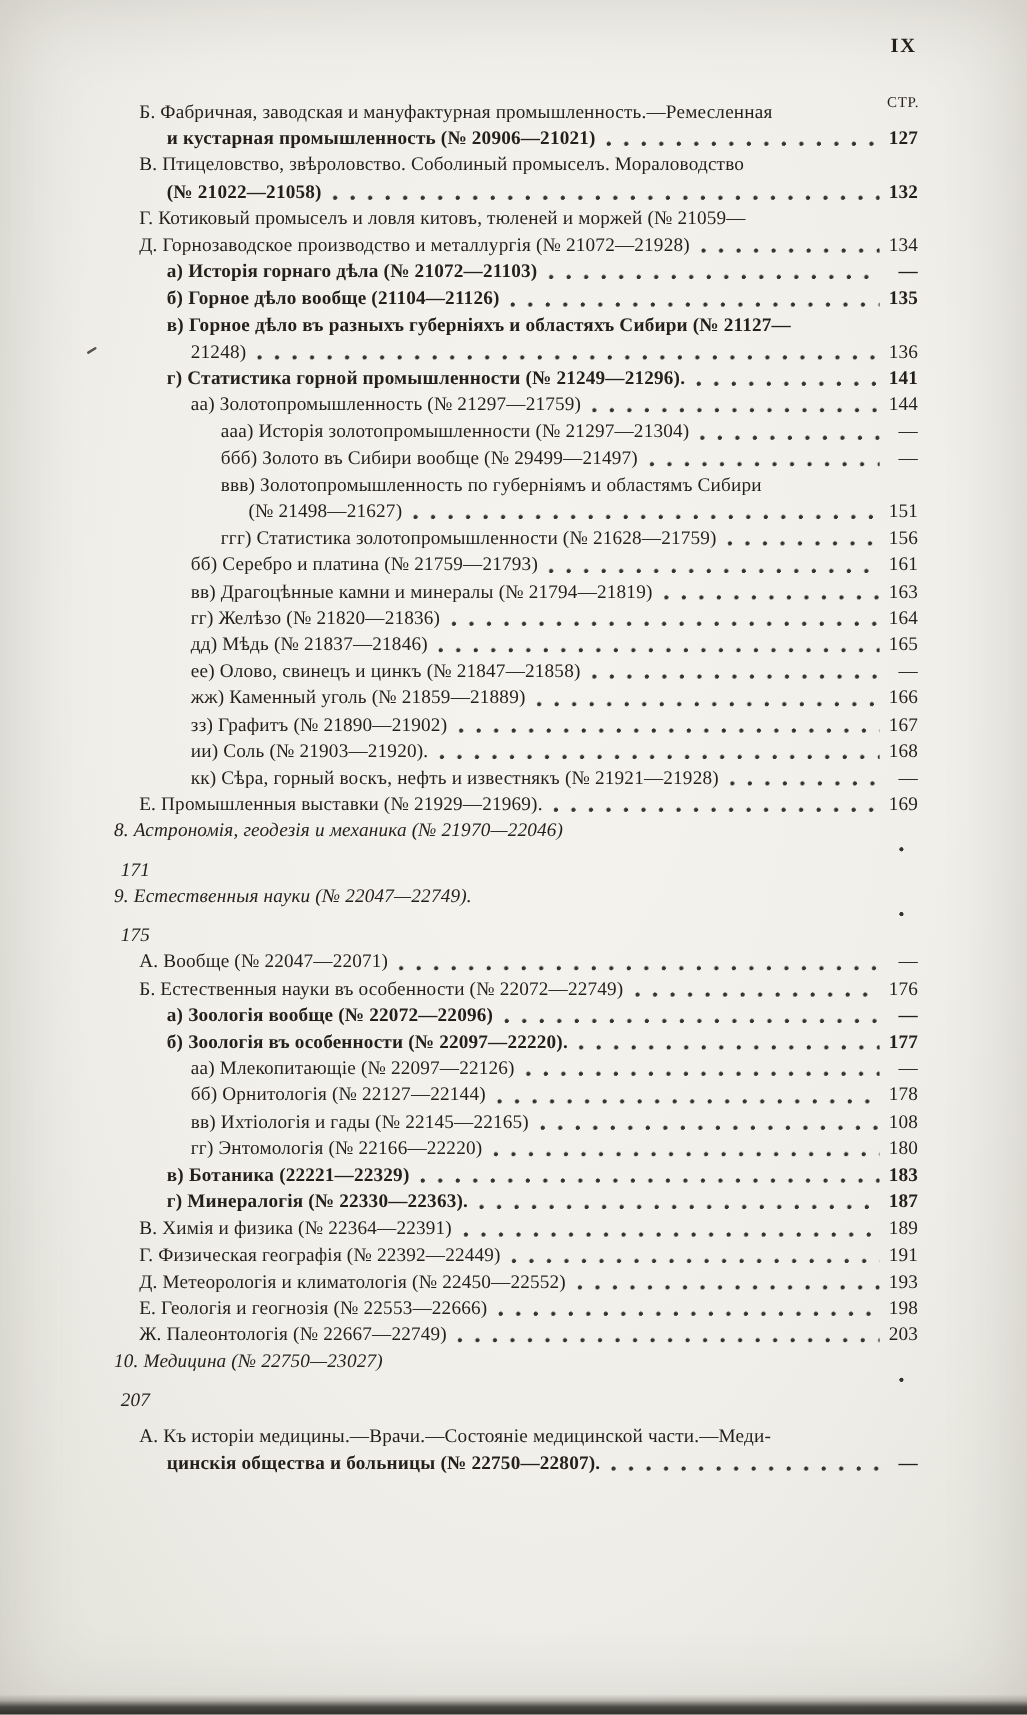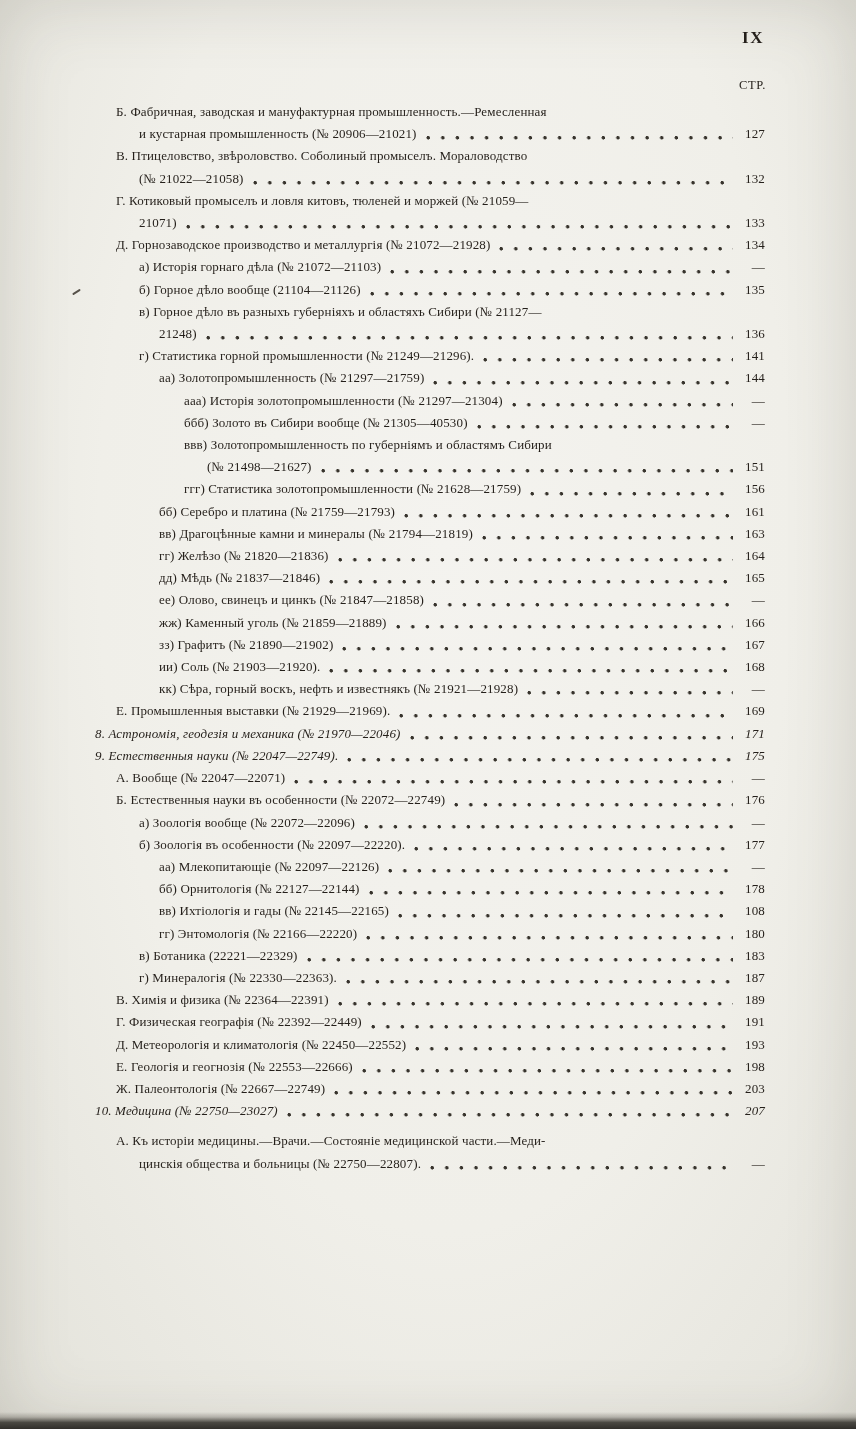--- a/index.html
+++ b/index.html
@@ -24,47 +24,47 @@
   }
   .colhdr {
     position: absolute;
     top: 78px;
     right: 90px;
     font-size: 12.5px;
     letter-spacing: 0.6px;
   }
   .toc {
     position: absolute;
-    top: 101px;
+    top: 83px;
     left: 95px;
     right: 91px;
-    font-size: 13px;
+    font-size: 16px;
     line-height: 22.2px;
     letter-spacing: 0.15px;
   }
   .row { display: flex; align-items: baseline; }
   .label { white-space: nowrap; }
   .leader {
     flex: 1 1 auto;
     min-width: 14px;
     align-self: flex-end;
     height: 6px;
     margin: 0 2px 4px 9px;
     background-image: radial-gradient(circle at 2.2px 2.8px, #37332c 1.55px, rgba(55,51,44,0) 1.95px);
     background-size: 14.6px 6px;
     background-repeat: repeat-x;
   }
   .pg { flex: 0 0 auto; min-width: 30px; text-align: right; }
   .i0 { padding-left: 0; }
   .i1 { padding-left: 21px; }
-  .i2 { padding-left: 44px; }
+  .i2 { padding-left: 44px; font-weight: bold; }
   .i3 { padding-left: 64px; }
   .i4 { padding-left: 89px; }
   .i5 { padding-left: 112px; align-items: flex-end; }
-  .italic { font-style: italic; }
+  .italic { font-style: italic; flex-direction: column; }
   .scan-mark {
     position: absolute;
     left: 72px;
     top: 291px;
     width: 9px;
     height: 2px;
     background: #57524a;
     border-radius: 2px;
     transform: rotate(-32deg);
   }
@@ -99,25 +99,20 @@
         <span class="label">В. Птицеловство, звѣроловство. Соболиный промыселъ. Мораловодство</span>
       </div>
       <div class="row i2">
         <span class="label">(№ 21022—21058)</span>
         <span class="leader"></span>
         <span class="pg">132</span>
       </div>
       <div class="row i1">
         <span class="label">Г. Котиковый промыселъ и ловля китовъ, тюленей и моржей (№ 21059—</span>
       </div>
-      <div class="row i2">
-        <span class="label">21071)</span>
-        <span class="leader"></span>
-        <span class="pg">133</span>
-      </div>
       <div class="row i1">
         <span class="label">Д. Горнозаводское производство и металлургія (№ 21072—21928)</span>
         <span class="leader"></span>
         <span class="pg">134</span>
       </div>
       <div class="row i2">
         <span class="label">а) Исторія горнаго дѣла (№ 21072—21103)</span>
         <span class="leader"></span>
         <span class="pg">—</span>
       </div>
@@ -143,21 +138,21 @@
         <span class="label">аа) Золотопромышленность (№ 21297—21759)</span>
         <span class="leader"></span>
         <span class="pg">144</span>
       </div>
       <div class="row i4">
         <span class="label">ааа) Исторія золотопромышленности (№ 21297—21304)</span>
         <span class="leader"></span>
         <span class="pg">—</span>
       </div>
       <div class="row i4">
-        <span class="label">ббб) Золото въ Сибири вообще (№ 21305—40530)</span>
+        <span class="label">ббб) Золото въ Сибири вообще (№ 29499—21497)</span>
         <span class="leader"></span>
         <span class="pg">—</span>
       </div>
       <div class="row i4">
         <span class="label">ввв) Золотопромышленность по губерніямъ и областямъ Сибири</span>
       </div>
       <div class="row i5">
         <span class="label">(№ 21498—21627)</span>
         <span class="leader"></span>
         <span class="pg">151</span>

